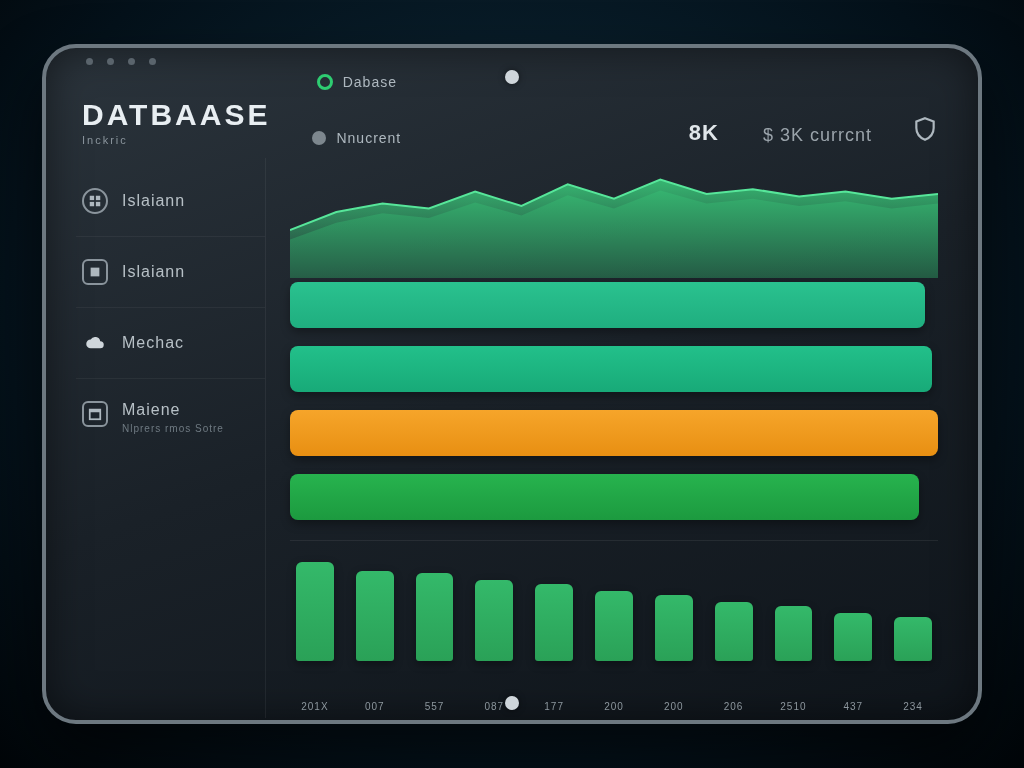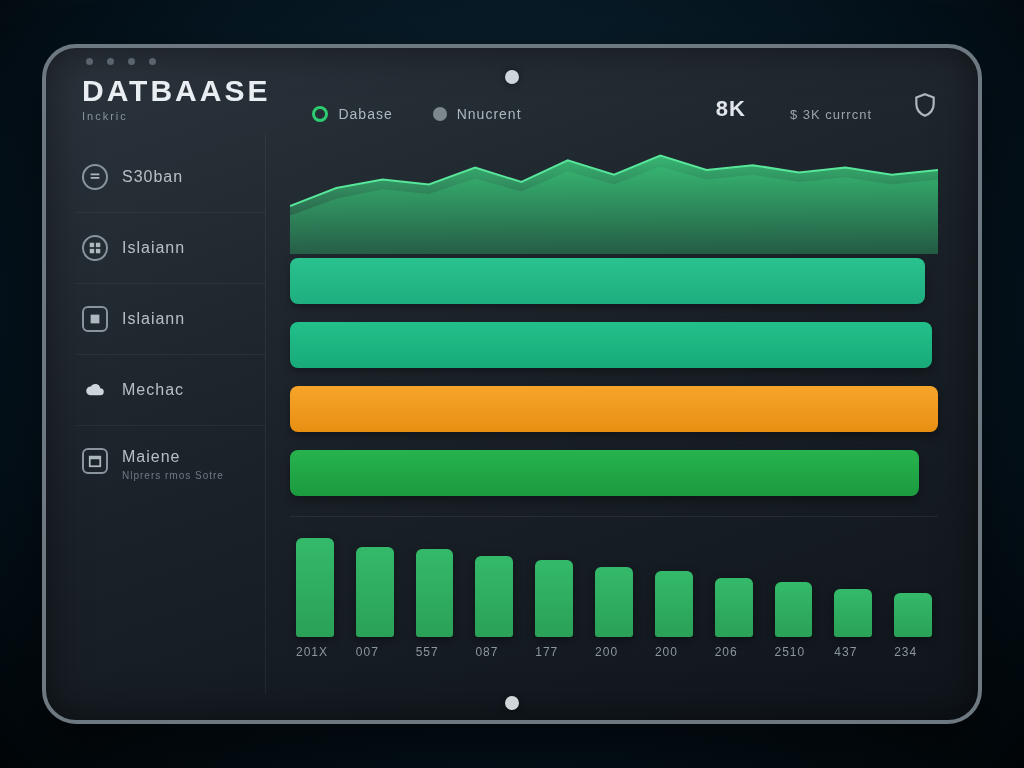--- a/index.html
+++ b/index.html
@@ -25,27 +25,27 @@
     position:absolute; left:50%; transform:translateX(-50%);
     width:14px;height:14px;border-radius:50%;background:#cfd6db;
     box-shadow:0 0 6px rgba(0,0,0,.5);
   }
   .handle-top{top:22px;} .handle-bottom{bottom:10px;}
   
   .header { display:flex; align-items:flex-end; gap:12px; padding:4px 10px 6px 6px; }
   .title-block { flex:0 0 auto; }
   .title { font-size:30px; font-weight:700; letter-spacing:3px; color:#e8eef2;}
   .subtitle { font-size:11px; letter-spacing:2px; color:#8a949c; margin-top:2px;}
-  .legend { display:flex; gap:40px; align-items:center; margin-left:30px;}
+  .legend { display:flex; gap:40px; align-items:center; margin-left:30px;flex-direction:column;}
   .leg-item { display:flex; align-items:center; gap:10px; font-size:14px; color:#aeb8bf; letter-spacing:1px;}
   .ring { width:16px;height:16px;border:3px solid #2ecc71;border-radius:50%;}
   .dot  { width:14px;height:14px;background:#7d878e;border-radius:50%;}
   .spacer{flex:1;}
   .stat-k { font-size:22px; font-weight:600; color:#e0e6ea; letter-spacing:1px;}
-  .stat-cur { font-size:13px; color:#9aa3aa; letter-spacing:1px;}
+  .stat-cur { font-size:18px; color:#9aa3aa; letter-spacing:1px;}
   .shield-icon svg{width:26px;height:26px;}
   
   .body { display:flex; height:560px; margin-top:6px;}
   .sidebar { width:190px; border-right:1px solid rgba(255,255,255,.06); padding-top:8px;}
   .side-item {
     display:flex; align-items:center; gap:14px;
     padding:22px 6px; border-bottom:1px solid rgba(255,255,255,.05);
     font-size:16px; color:#b7c0c6; letter-spacing:1px; cursor:pointer;
   }
   .side-item:last-child{border-bottom:none;}
@@ -63,21 +63,21 @@
   .hbars { display:flex; flex-direction:column; gap:18px; margin-top:4px;}
   .hbar { height:46px; border-radius:8px; box-shadow:0 4px 10px rgba(0,0,0,.35);}
   .hb-teal1{ background:linear-gradient(180deg,#2ac28f,#1fae7f); width:98%;}
   .hb-teal2{ background:linear-gradient(180deg,#22c08a,#18aa78); width:99%;}
   .hb-orange{ background:linear-gradient(180deg,#f6a52a,#e88f12); width:100%;}
   .hb-green{ background:linear-gradient(180deg,#27b34e,#1c9a3f); width:97%;}
   .divider{height:1px;background:rgba(255,255,255,.07);margin:20px 0 10px 0;}
   .vbar-row{ display:flex; align-items:flex-end; gap:22px; height:110px; padding:0 6px;}
   .vbar{ flex:1; background:linear-gradient(180deg,#34b96a,#2aa157); border-radius:6px 6px 3px 3px; box-shadow:0 3px 8px rgba(0,0,0,.35);}
   .xaxis{ display:flex; gap:22px; padding:8px 6px 0 6px;}
-  .xaxis span{ flex:1; text-align:left; font-size:12px; color:#8c969d; letter-spacing:1px;}
+  .xaxis span{ flex:1; text-align:center; font-size:10px; color:#8c969d; letter-spacing:1px;margin-top:32px;}
 </style>
 </head>
 <body>
 
 <div class="device">
   <div class="topdots">
       <span></span>
       <span></span>
       <span></span>
       <span></span>
@@ -106,29 +106,20 @@
     <div style="width:16px"></div>
     <span class="shield-icon">
       <svg viewBox="0 0 24 24" fill="none" stroke="#aeb8bf" stroke-width="2">
           <path d="M12 2l8 3v6c0 5-3.5 9-8 11-4.5-2-8-6-8-11V5l8-3z"></path>
         </svg>
     </span>
   </div>
 
   <div class="body">
     <div class="sidebar">
-      <div class="side-item">
-        <span class="ico">
-            <svg viewBox="0 0 16 16">
-              <rect x="3" y="4" width="10" height="2"></rect>
-              <rect x="3" y="8" width="10" height="2"></rect>
-            </svg>
-          </span>
-        <span>S30ban</span>
-      </div>
       <div class="side-item">
         <span class="ico">
             <svg viewBox="0 0 16 16">
               <rect x="2" y="2" width="5" height="5"></rect>
               <rect x="9" y="2" width="5" height="5"></rect>
               <rect x="2" y="9" width="5" height="5"></rect>
               <rect x="9" y="9" width="5" height="5"></rect>
             </svg>
           </span>
         <span>Islaiann</span>

